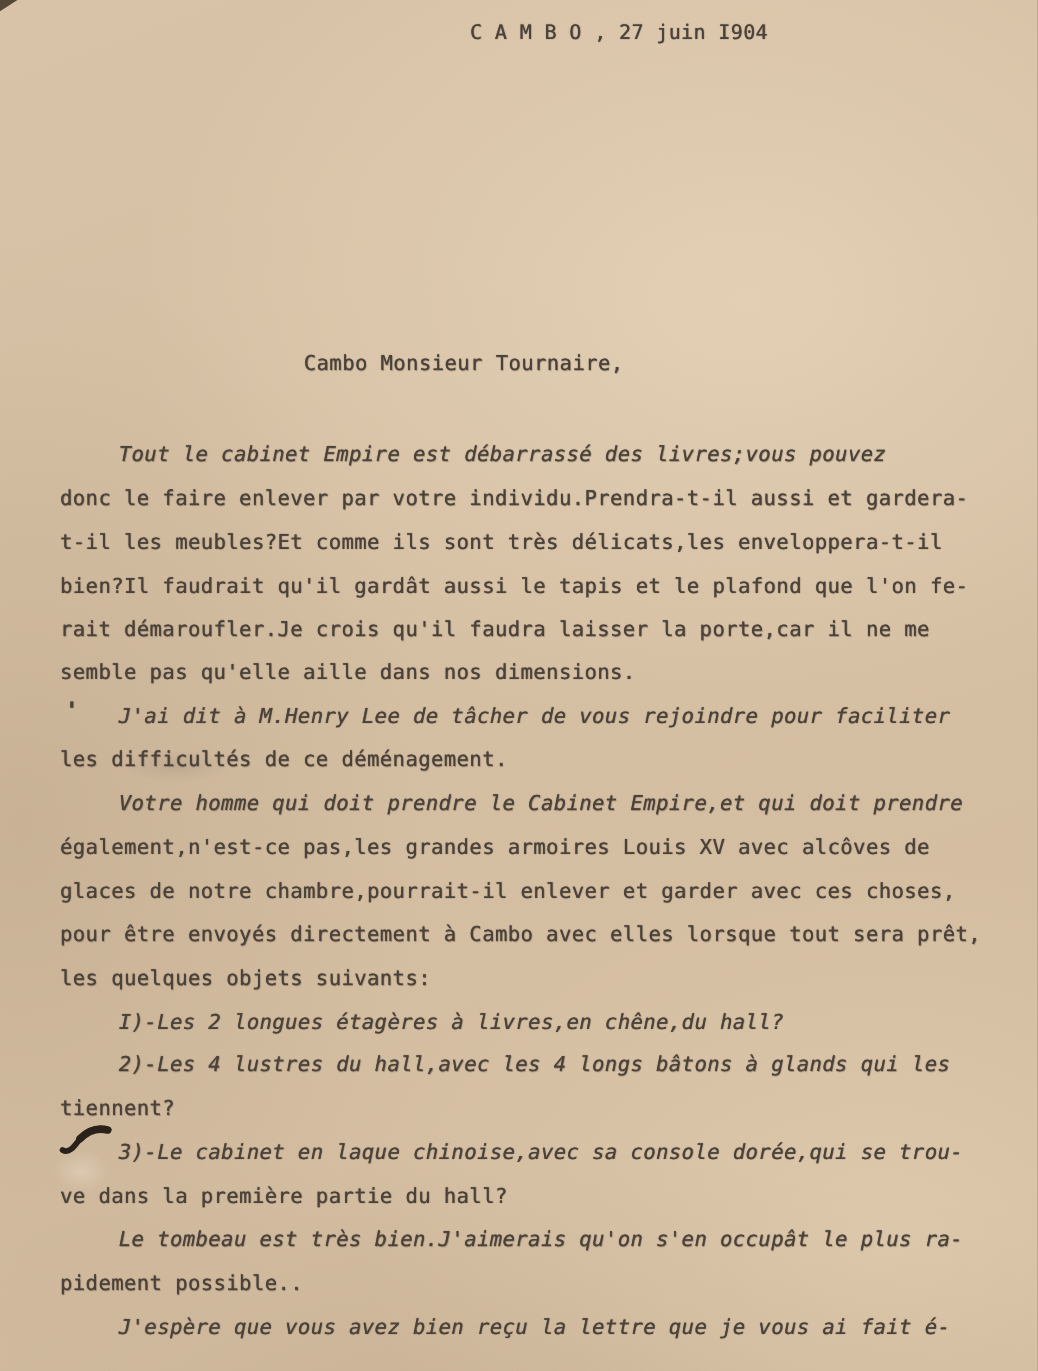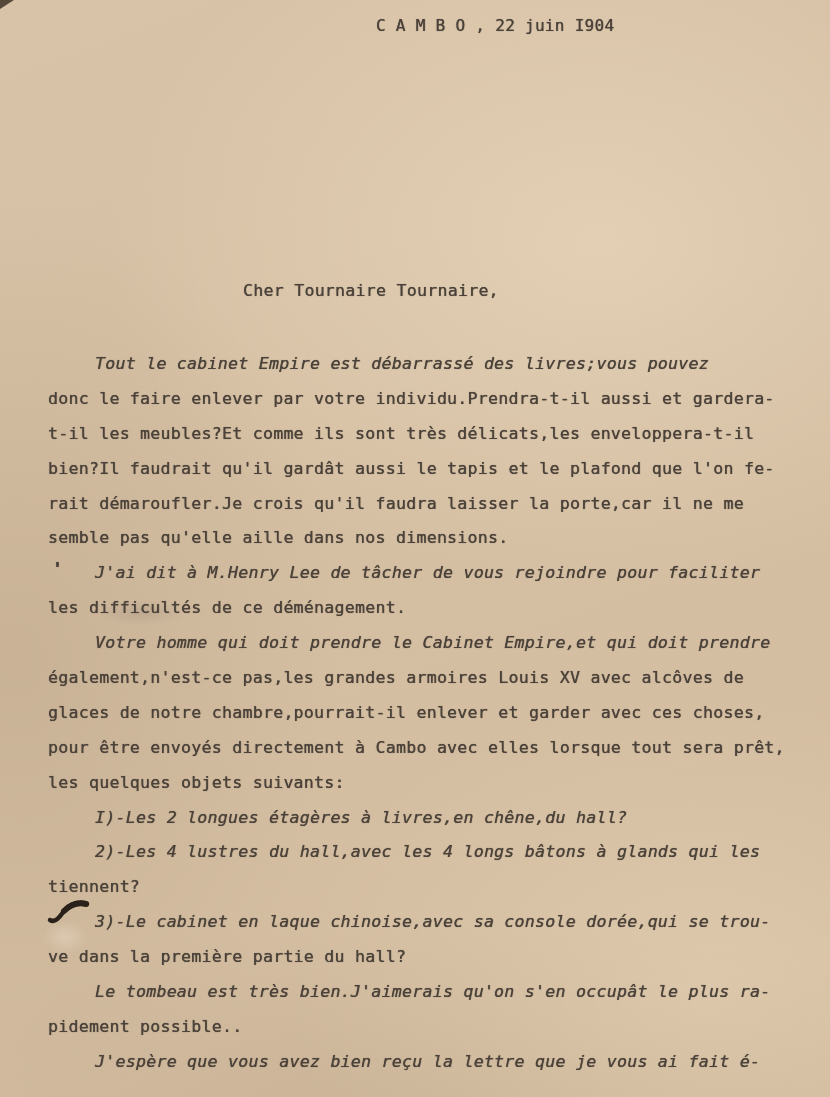--- a/index.html
+++ b/index.html
@@ -93,23 +93,23 @@
 </style>
 </head>
 <body>
 
 <div class="page">
 
   <div class="corner-nick"></div>
   <div class="stain-1"></div>
   <div class="stain-2"></div>
 
-  <div class="typed dateline">C A M B O , 22 juin I904</div>
+  <div class="typed dateline">C A M B O , 27 juin I904</div>
 
-  <div class="typed salutation">Cher Tournaire Tournaire,</div>
+  <div class="typed salutation">Cambo Monsieur Tournaire,</div>
 
   <div class="typed body-block"><div class="line indent">Tout le cabinet Empire est débarrassé des livres;vous pouvez</div><div class="line">donc le faire enlever par votre individu.Prendra-t-il aussi et gardera-</div><div class="line">t-il les meubles?Et comme ils sont très délicats,les enveloppera-t-il</div><div class="line">bien?Il faudrait qu'il gardât aussi le tapis et le plafond que l'on fe-</div><div class="line">rait démaroufler.Je crois qu'il faudra laisser la porte,car il ne me</div><div class="line">semble pas qu'elle aille dans nos dimensions.</div><div class="line indent">J'ai dit à M.Henry Lee de tâcher de vous rejoindre pour faciliter</div><div class="line">les difficultés de ce déménagement.</div><div class="line indent">Votre homme qui doit prendre le Cabinet Empire,et qui doit prendre</div><div class="line">également,n'est-ce pas,les grandes armoires Louis XV avec alcôves de</div><div class="line">glaces de notre chambre,pourrait-il enlever et garder avec ces choses,</div><div class="line">pour être envoyés directement à Cambo avec elles lorsque tout sera prêt,</div><div class="line">les quelques objets suivants:</div><div class="line indent">I)-Les 2 longues étagères à livres,en chêne,du hall?</div><div class="line indent">2)-Les 4 lustres du hall,avec les 4 longs bâtons à glands qui les</div><div class="line">tiennent?</div><div class="line indent">3)-Le cabinet en laque chinoise,avec sa console dorée,qui se trou-</div><div class="line">ve dans la première partie du hall?</div><div class="line indent">Le tombeau est très bien.J'aimerais qu'on s'en occupât le plus ra-</div><div class="line">pidement possible..</div><div class="line indent">J'espère que vous avez bien reçu la lettre que je vous ai fait é-</div></div>
 
   <div class="typed margin-apostrophe">'</div>
 
   <svg class="ink-mark" viewBox="0 0 46 30">
     <path d="M4,24 C9,27 13,22 18,15 C24,8 33,5 41,8" fill="none" stroke="#2a221a" stroke-width="4.5" stroke-linecap="round"></path>
     <path d="M18,15 C24,9 32,6 40,8" fill="none" stroke="#2a221a" stroke-width="6" stroke-linecap="round"></path>
   </svg>
 

